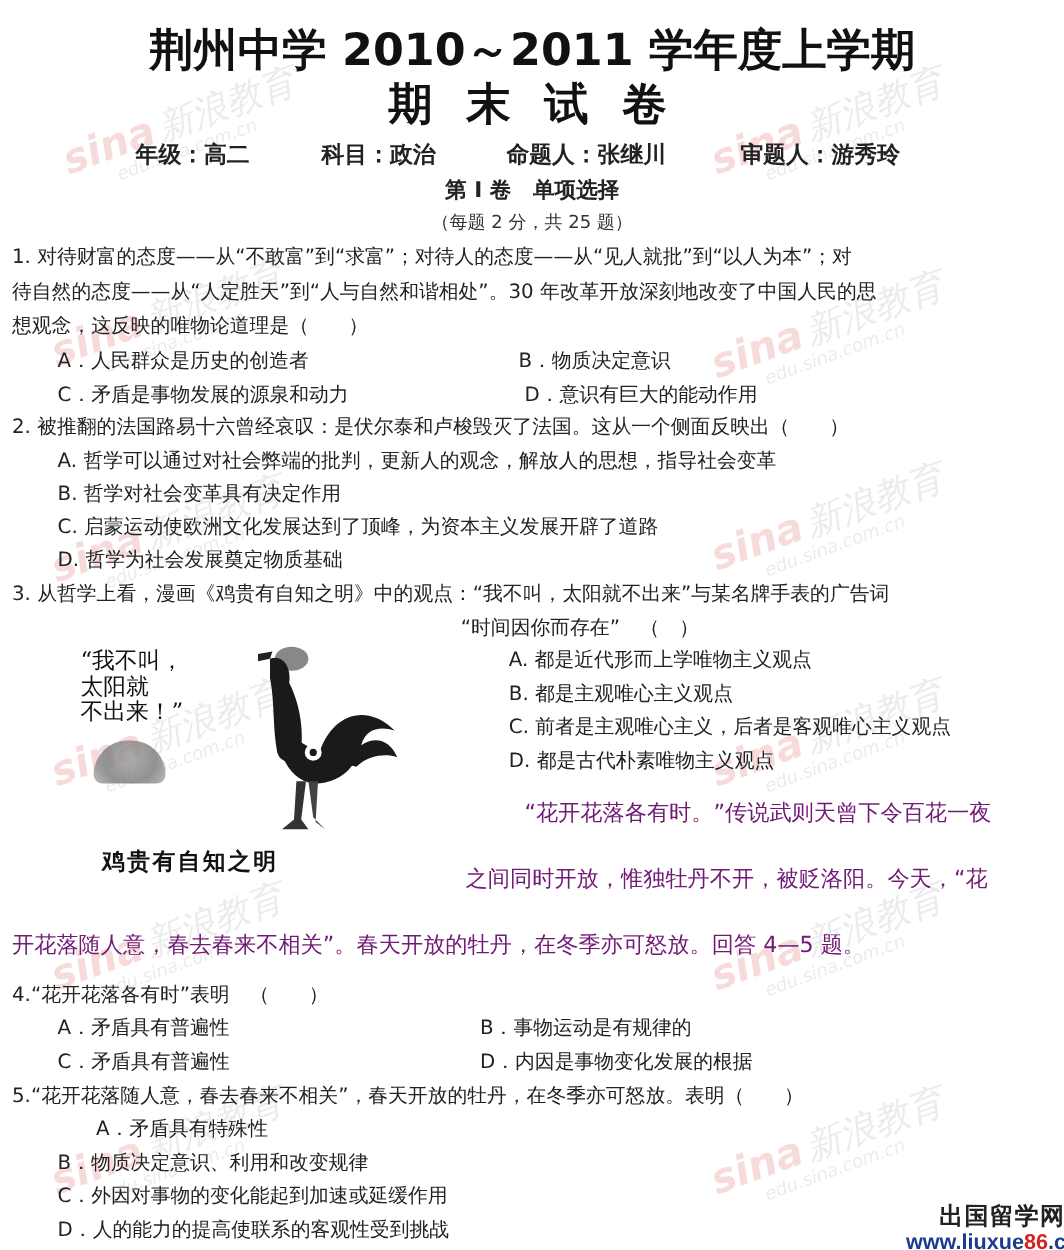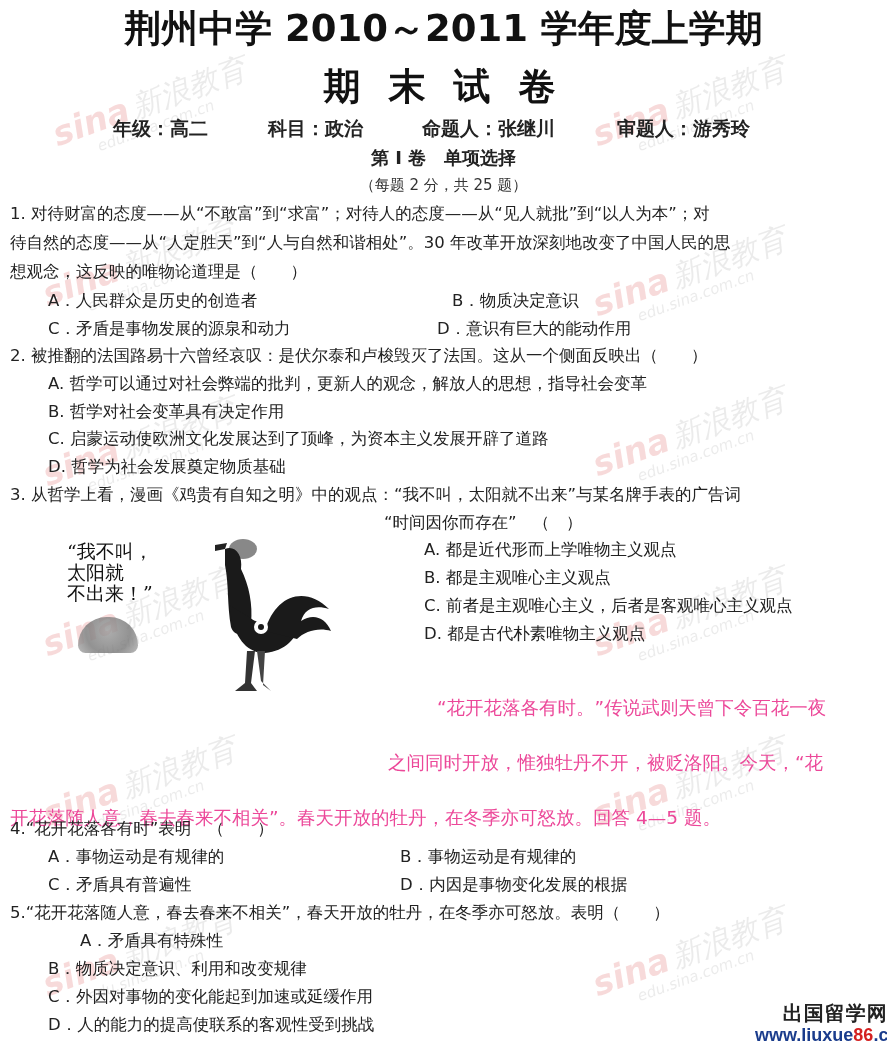--- a/index.html
+++ b/index.html
@@ -1,28 +1,28 @@
 <!DOCTYPE html>
 <html><head>
 <meta charset="utf-8">
 <style>
   html, body { margin: 0; padding: 0; background: #ffffff; }
   body {
     width: 887px; height: 1042px; position: relative; overflow: hidden;
     font-family: "DejaVu Sans", sans-serif; color: #1a1a1a;
   }
   .abs { position: absolute; white-space: nowrap; }
-  .title1 { left: 0; width: 887px; text-align: center; top: 4px; font-size: 37px; font-weight: bold; letter-spacing: 0px; color: #111; }
+  .title1 { left: 0; width: 887px; text-align: center; top: 17px; font-size: 37px; font-weight: bold; letter-spacing: 0px; color: #111; }
   .title2 { left: 0; width: 887px; text-align: center; top: 62px; font-size: 37px; font-weight: bold; letter-spacing: 28px; color: #111; padding-left: 20px; box-sizing: border-box; }
   .meta { top: 116px; font-size: 19px; font-weight: bold; color: #222; }
   .section { left: 0; width: 887px; text-align: center; top: 146px; font-size: 18px; font-weight: bold; color: #222; }
   .note { left: 0; width: 887px; text-align: center; top: 176px; font-size: 15px; color: #333; }
   .q { font-size: 16.5px; color: #222; }
   .opt { font-size: 16.5px; color: #222; }
-  .para { font-size: 18.5px; color: #ec4899; margin-top: 31px; }
+  .para { font-size: 18.5px; color: #701a75; }
   
   .wm { position: absolute; transform: rotate(-20deg); opacity: 0.16; pointer-events: none; }
   .wm .logo { font-family: "DejaVu Sans", sans-serif; font-weight: bold; font-style: italic; font-size: 34px; color: #d42020; }
   .wm .cn { font-size: 30px; color: #888; font-style: italic; margin-left: 4px; }
   .wm .url { display: block; font-size: 15px; color: #888; font-style: italic; margin-left: 38px; margin-top: -6px; }
   
   .figure { position: absolute; left: 45px; top: 535px; width: 295px; height: 195px; }
   .speech { position: absolute; left: 22px; top: 6px; font-family: "DejaVu Serif", serif; font-size: 19px; line-height: 21px; color: #111; white-space: pre; }
   .sun { position: absolute; left: 33px; top: 82px; width: 60px; height: 36px; border-radius: 30px 30px 8px 8px; background: radial-gradient(circle at 50% 40%, #999 0%, #777 60%, #aaa 100%); opacity: 0.8; }
   .rooster { position: absolute; left: 160px; top: 0; width: 130px; height: 165px; }
@@ -90,21 +90,21 @@
 <div class="abs meta" style="left:268px;">科目：政治</div>
 <div class="abs meta" style="left:422px;">命题人：张继川</div>
 <div class="abs meta" style="left:617px;">审题人：游秀玲</div>
 <div class="abs section">第 I 卷　单项选择</div>
 <div class="abs note">（每题 2 分，共 25 题）</div>
 
 <div class="abs q" style="left:10px;top:203px;">1. 对待财富的态度——从“不敢富”到“求富”；对待人的态度——从“见人就批”到“以人为本”；对</div>
 <div class="abs q" style="left:10px;top:232px;">待自然的态度——从“人定胜天”到“人与自然和谐相处”。30 年改革开放深刻地改变了中国人民的思</div>
 <div class="abs q" style="left:10px;top:261px;">想观念，这反映的唯物论道理是（　　）</div>
 <div class="abs opt" style="left:48px;top:290px;">A．人民群众是历史的创造者</div>
-<div class="abs opt" style="left:452px;top:290px;">B．物质决定意识</div>
+<div class="abs opt" style="left:432px;top:290px;">B．物质决定意识</div>
 <div class="abs opt" style="left:48px;top:318px;">C．矛盾是事物发展的源泉和动力</div>
 <div class="abs opt" style="left:437px;top:318px;">D．意识有巨大的能动作用</div>
 
 <div class="abs q" style="left:10px;top:345px;">2. 被推翻的法国路易十六曾经哀叹：是伏尔泰和卢梭毁灭了法国。这从一个侧面反映出（　　）</div>
 <div class="abs opt" style="left:48px;top:373px;">A. 哲学可以通过对社会弊端的批判，更新人的观念，解放人的思想，指导社会变革</div>
 <div class="abs opt" style="left:48px;top:401px;">B. 哲学对社会变革具有决定作用</div>
 <div class="abs opt" style="left:48px;top:428px;">C. 启蒙运动使欧洲文化发展达到了顶峰，为资本主义发展开辟了道路</div>
 <div class="abs opt" style="left:48px;top:456px;">D. 哲学为社会发展奠定物质基础</div>
 
 <div class="abs q" style="left:10px;top:484px;">3.  从哲学上看，漫画《鸡贵有自知之明》中的观点：“我不叫，太阳就不出来”与某名牌手表的广告词</div>
@@ -130,28 +130,29 @@
     <path d="M24 70 C28 100 40 118 60 118 C80 116 92 104 96 86 C80 96 60 94 44 82 Z" fill="#1a1a1a"></path>
 
     <path d="M60 96 C70 60 100 50 124 74 C112 70 100 72 96 86 C108 78 120 82 126 96 C114 92 100 96 92 104 Z" fill="#1a1a1a"></path>
 
     <circle cx="56" cy="92" r="7" fill="#fff"></circle>
     <circle cx="56" cy="92" r="3" fill="#1a1a1a"></circle>
 
     <path d="M42 116 L40 148 L30 156 L52 156 L46 148 L50 116 Z" fill="#333"></path>
     <path d="M52 116 L56 146 L66 156 L58 150 L60 116 Z" fill="#444"></path>
   </svg>
+  <div class="caption">鸡贵有自知之明</div>
 </div>
 
 <div class="abs para" style="left:437px;top:664px;">“花开花落各有时。”传说武则天曾下令百花一夜</div>
 <div class="abs para" style="left:388px;top:719px;">之间同时开放，惟独牡丹不开，被贬洛阳。今天，“花</div>
 <div class="abs para" style="left:10px;top:774px;">开花落随人意，春去春来不相关”。春天开放的牡丹，在冬季亦可怒放。回答 4—5 题。</div>
 
 <div class="abs q" style="left:10px;top:818px;">4.“花开花落各有时”表明　（　　）</div>
-<div class="abs opt" style="left:48px;top:846px;">A．事物运动是有规律的</div>
+<div class="abs opt" style="left:48px;top:846px;">A．矛盾具有普遍性</div>
 <div class="abs opt" style="left:400px;top:846px;">B．事物运动是有规律的</div>
 <div class="abs opt" style="left:48px;top:874px;">C．矛盾具有普遍性</div>
 <div class="abs opt" style="left:400px;top:874px;">D．内因是事物变化发展的根据</div>
 
 <div class="abs q" style="left:10px;top:902px;">5.“花开花落随人意，春去春来不相关”，春天开放的牡丹，在冬季亦可怒放。表明（　　）</div>
 <div class="abs opt" style="left:48px;top:930px;margin-left:32px;">A．矛盾具有特殊性</div>
 <div class="abs opt" style="left:48px;top:958px;">B．物质决定意识、利用和改变规律</div>
 <div class="abs opt" style="left:48px;top:986px;">C．外因对事物的变化能起到加速或延缓作用</div>
 <div class="abs opt" style="left:48px;top:1014px;">D．人的能力的提高使联系的客观性受到挑战</div>
 

